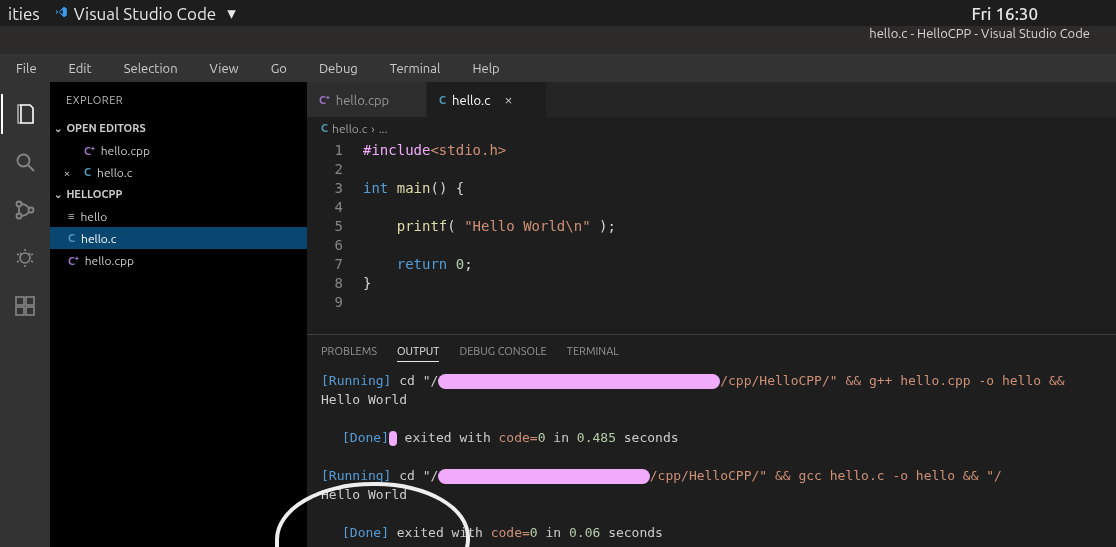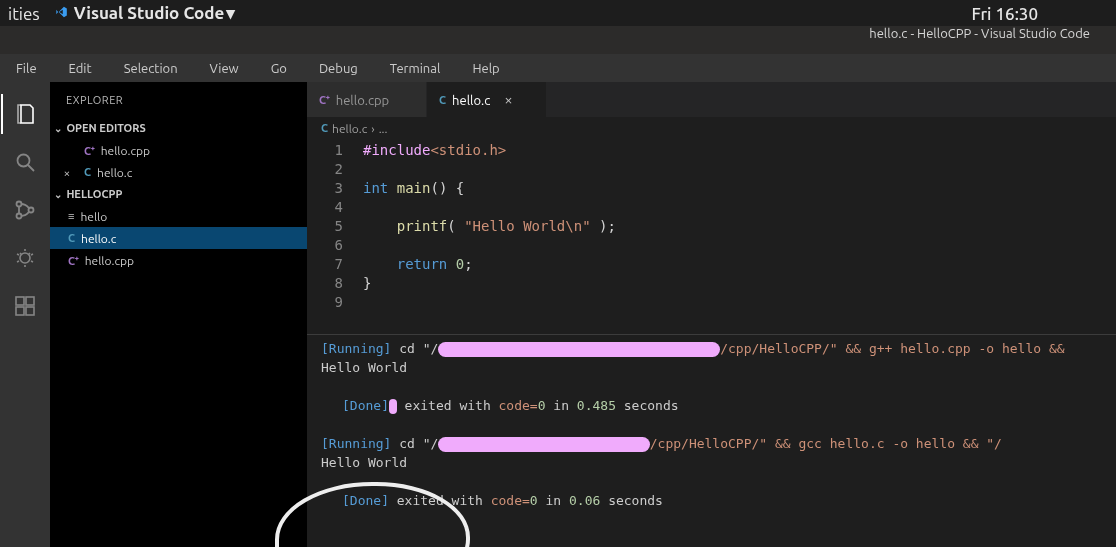--- a/index.html
+++ b/index.html
@@ -20,21 +20,21 @@
   align-items: center;
   padding: 0 8px;
   color: #e6e6e6;
   font-size: 17px;
 }
 .gnome-bar .vscode-icon {
   color: #3a9cf0;
   margin: 0 6px 0 14px;
   font-size: 13px;
 }
-.gnome-bar .app-menu { display: flex; align-items: flex-start; gap: 2px; font-weight: bold; }
+.gnome-bar .app-menu { display: flex; align-items: flex-end; gap: 11px; }
 .gnome-bar .spacer { flex: 1; }
 .gnome-bar .clock { margin-right: 70px; font-weight: 500; }
 
 .title-bar {
   height: 28px;
   background: #2c2b2a;
   display: flex;
   justify-content: flex-end;
   padding-right: 26px;
   color: #d6d6d6;
@@ -404,20 +404,26 @@
           <div>5</div>
           <div>6</div>
           <div>7</div>
           <div>8</div>
           <div>9</div>
         </div>
       <div class="code-lines" id="codelines"><div><span class="tok-include">#include</span><span class="tok-string">&lt;stdio.h&gt;</span></div><div>&nbsp;</div><div><span class="tok-type">int</span> <span class="tok-func">main</span><span class="tok-default">() {</span></div><div>&nbsp;</div><div>    <span class="tok-func">printf</span><span class="tok-default">( </span><span class="tok-string">"Hello World\n"</span><span class="tok-default"> );</span></div><div>&nbsp;</div><div>    <span class="tok-keyword">return</span> <span class="tok-num">0</span><span class="tok-default">;</span></div><div><span class="tok-default">}</span></div><div>&nbsp;</div></div>
     </div>
 
     <div class="panel">
+      <div class="panel-tabs">
+        <span class="panel-tab">PROBLEMS</span>
+        <span class="panel-tab active">OUTPUT</span>
+        <span class="panel-tab">DEBUG CONSOLE</span>
+        <span class="panel-tab">TERMINAL</span>
+      </div>
       <div class="panel-body" id="output-body"><span class="out-running">[Running]</span><span class="out-cmd"> cd "/</span><span class="redact">.xxxxxxxxxxxxxxxxxxxxxxxxxxxxxxxxxxx</span><span class="out-path">/cpp/HelloCPP/" &amp;&amp; g++ hello.cpp -o hello &amp;&amp; </span>
 Hello World
 
 <span class="out-done">[Done]</span><span class="redact">x</span><span> exited with </span><span class="out-code">code=</span><span class="out-time">0</span><span> in </span><span class="out-time">0.485</span><span> seconds</span>
 
 <span class="out-running">[Running]</span><span class="out-cmd"> cd "/</span><span class="redact">.xxxxxxx   xxxxxxxxxxx,xxxx</span><span class="out-path">/cpp/HelloCPP/" &amp;&amp; gcc hello.c -o hello &amp;&amp; "/</span>
 Hello World
 
 <span class="out-done">[Done]</span><span> exited with </span><span class="out-code">code=</span><span class="out-time">0</span><span> in </span><span class="out-time">0.06</span><span> seconds</span></div>
     </div>

